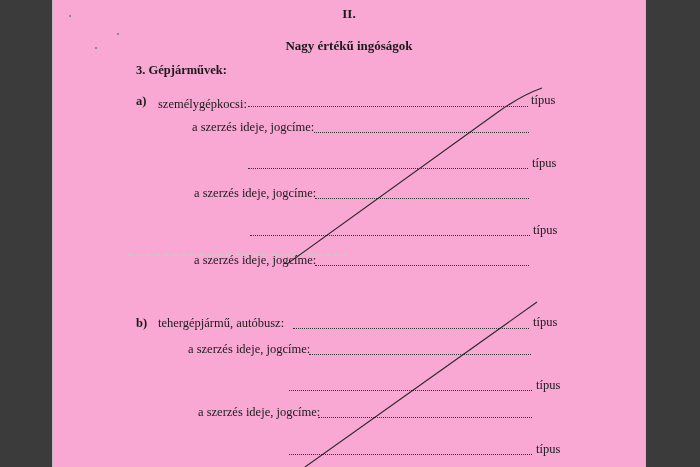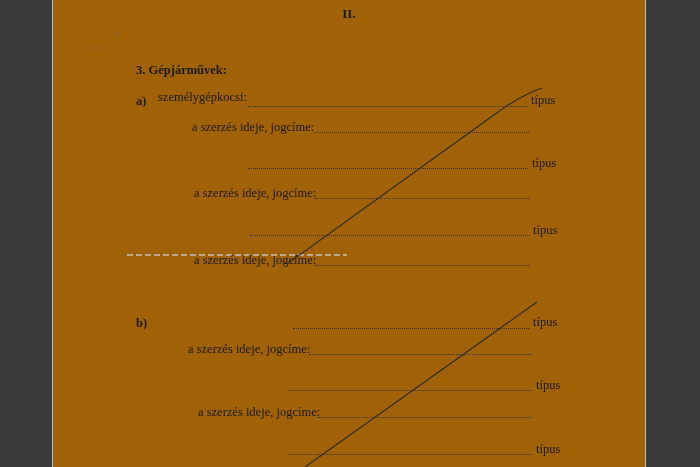--- a/index.html
+++ b/index.html
@@ -7,21 +7,21 @@
       width: 700px; height: 467px; overflow: hidden;
       background: #3a3a3a;
       position: relative;
       font-family: "Liberation Serif", "DejaVu Serif", serif;
       color: #1a1a1a;
     }
     .frame-left { position: absolute; left: 0; top: 0; width: 52px; height: 467px; background: #3b3b3b; }
     .frame-right { position: absolute; left: 646px; top: 0; width: 54px; height: 467px; background: #3b3b3b; }
     .page {
       position: absolute; left: 52px; top: 0; width: 594px; height: 467px;
-      background: #a16207;
+      background: #f9a8d4;
       overflow: hidden;
     }
     .page::before {
       content: ""; position: absolute; left: 0; top: 0; width: 1px; height: 100%;
       background: #bdbdbd;
     }
     .page::after {
       content: ""; position: absolute; right: 0; top: 0; width: 1px; height: 100%;
       background: #bdbdbd;
     }
@@ -38,44 +38,46 @@
   </style>
 </head>
 <body>
 
 <div class="frame-left"></div>
 <div class="frame-right"></div>
 
 <div class="page">
 
   <div class="t b center" style="left:0; width:594px; top:7px; font-size:13px;">II.</div>
+  <div class="t b center" style="left:0; width:594px; top:39px; font-size:13px;">Nagy értékű ingóságok</div>
   <div class="t b" style="left:84px; top:63px;">3. Gépjárművek:</div>
 
   <div class="t b" style="left:84px; top:94px;">a)</div>
-  <div class="t" style="left:106px; top:90px;">személygépkocsi:</div>
+  <div class="t" style="left:106px; top:97px;">személygépkocsi:</div>
   <div class="dots" style="left:196px; width:280px; top:105px;"></div>
   <div class="t" style="left:479px; top:93px;">típus</div>
 
   <div class="t" style="left:140px; top:120px;">a szerzés ideje, jogcíme:</div>
   <div class="dots" style="left:262px; width:215px; top:131px;"></div>
 
   <div class="dots" style="left:196px; width:280px; top:167px;"></div>
   <div class="t" style="left:480px; top:156px;">típus</div>
 
   <div class="t" style="left:142px; top:186px;">a szerzés ideje, jogcíme:</div>
   <div class="dots" style="left:263px; width:214px; top:197px;"></div>
 
   <div class="dots" style="left:198px; width:280px; top:234px;"></div>
   <div class="t" style="left:481px; top:223px;">típus</div>
 
   <div class="streak" style="left:75px; width:220px; top:254px;"></div>
   <div class="t" style="left:142px; top:253px;">a szerzés ideje, jogcíme:</div>
   <div class="dots" style="left:263px; width:214px; top:264px;"></div>
 
   <div class="t b" style="left:84px; top:316px;">b)</div>
+  <div class="t" style="left:106px; top:316px;">tehergépjármű, autóbusz:</div>
   <div class="dots" style="left:241px; width:236px; top:327px;"></div>
   <div class="t" style="left:481px; top:315px;">típus</div>
 
   <div class="t" style="left:136px; top:342px;">a szerzés ideje, jogcíme:</div>
   <div class="dots" style="left:257px; width:222px; top:353px;"></div>
 
   <div class="dots" style="left:237px; width:243px; top:389px;"></div>
   <div class="t" style="left:484px; top:378px;">típus</div>
 
   <div class="t" style="left:146px; top:405px;">a szerzés ideje, jogcíme:</div>

